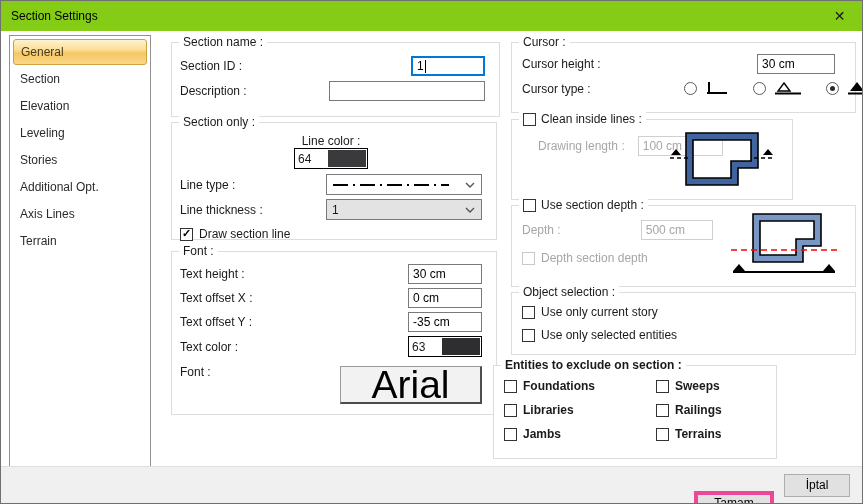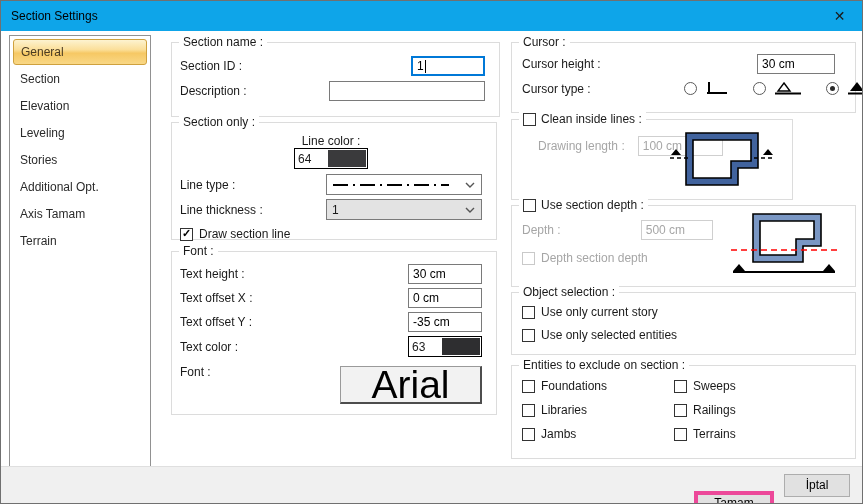--- a/index.html
+++ b/index.html
@@ -13,21 +13,21 @@
   .dialog {
     position: relative;
     width: 863px; height: 504px;
     background: #ffffff;
     border: 1px solid #707070;
     overflow: hidden;
   }
   
   .titlebar {
     position: absolute; top:0; left:0; right:0; height:30px;
-    background:#0ea5e9;
+    background:#84cc16;
     display:flex; align-items:center;
   }
   .titlebar .title { padding-left:10px; font-size:12px; color:#000; }
   .close-btn {
     position:absolute; right:0; top:0; width:45px; height:29px;
     display:flex; align-items:center; justify-content:center;
     font-size:14px; color:#1a1a1a; cursor:default;
   }
   
   .sidebar {
@@ -147,21 +147,21 @@
     <div class="side-item">
         <span>Leveling</span>
       </div>
     <div class="side-item">
         <span>Stories</span>
       </div>
     <div class="side-item">
         <span>Additional Opt.</span>
       </div>
     <div class="side-item">
-        <span>Axis Tamam</span>
+        <span>Axis Lines</span>
       </div>
     <div class="side-item">
         <span>Terrain</span>
       </div>
   </div>
 
   <div class="group" style="left:170px; top:41px; width:329px; height:75px;">
     <span class="legend">Section name :</span>
     <div class="row" style="margin:13px 14px 0 8px;">
       <span class="lbl">Section ID :</span>
@@ -337,21 +337,21 @@
       </label>
     </div>
     <div class="row" style="margin:9px 0 0 10px; justify-content:flex-start;">
       <label class="cb">
         <span class="cbbox"></span>
         <span>Use only selected entities</span>
       </label>
     </div>
   </div>
 
-  <div class="group" style="left:510px; top:364px; width:345px; height:94px;">
+  <div class="group" style="left:492px; top:364px; width:284px; height:94px;font-weight:bold;">
     <span class="legend">Entities to exclude on section :</span>
     <div style="display:grid; grid-template-columns:152px 1fr; row-gap:10px; margin:13px 0 0 10px;">
       <label class="cb">
         <span class="cbbox"></span>
         <span>Foundations</span>
       </label>
       <label class="cb">
         <span class="cbbox"></span>
         <span>Sweeps</span>
       </label>

